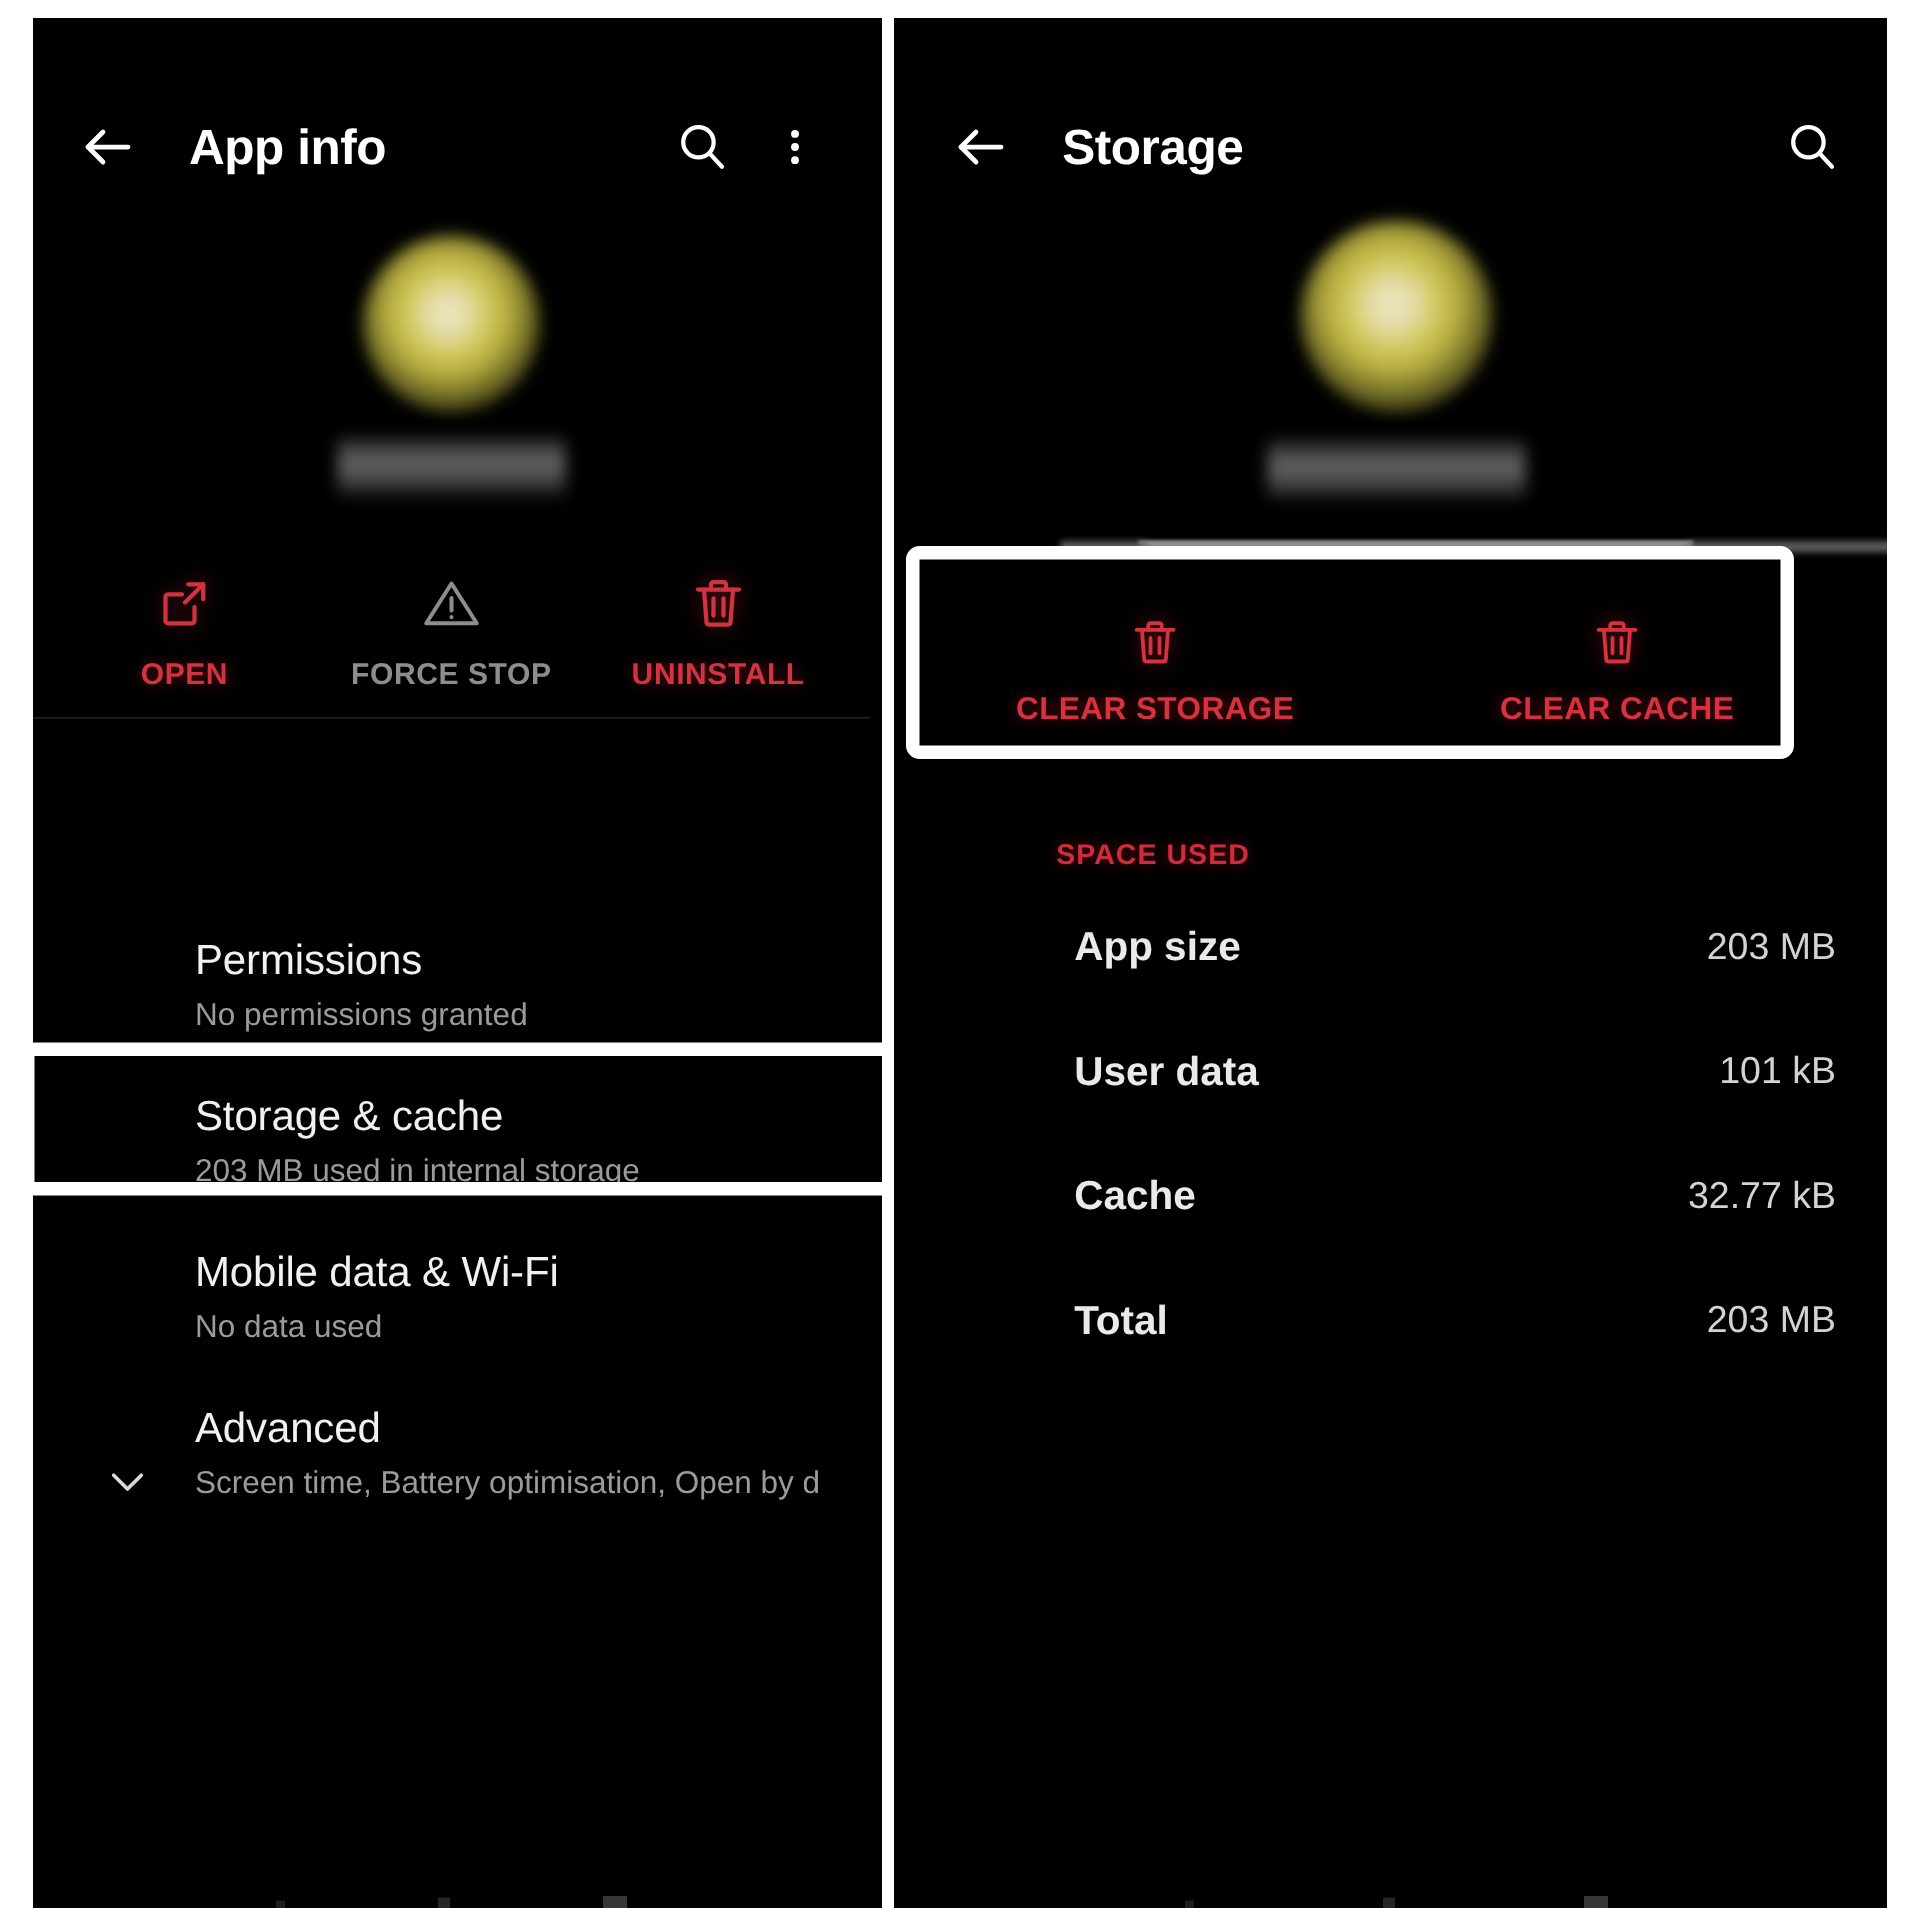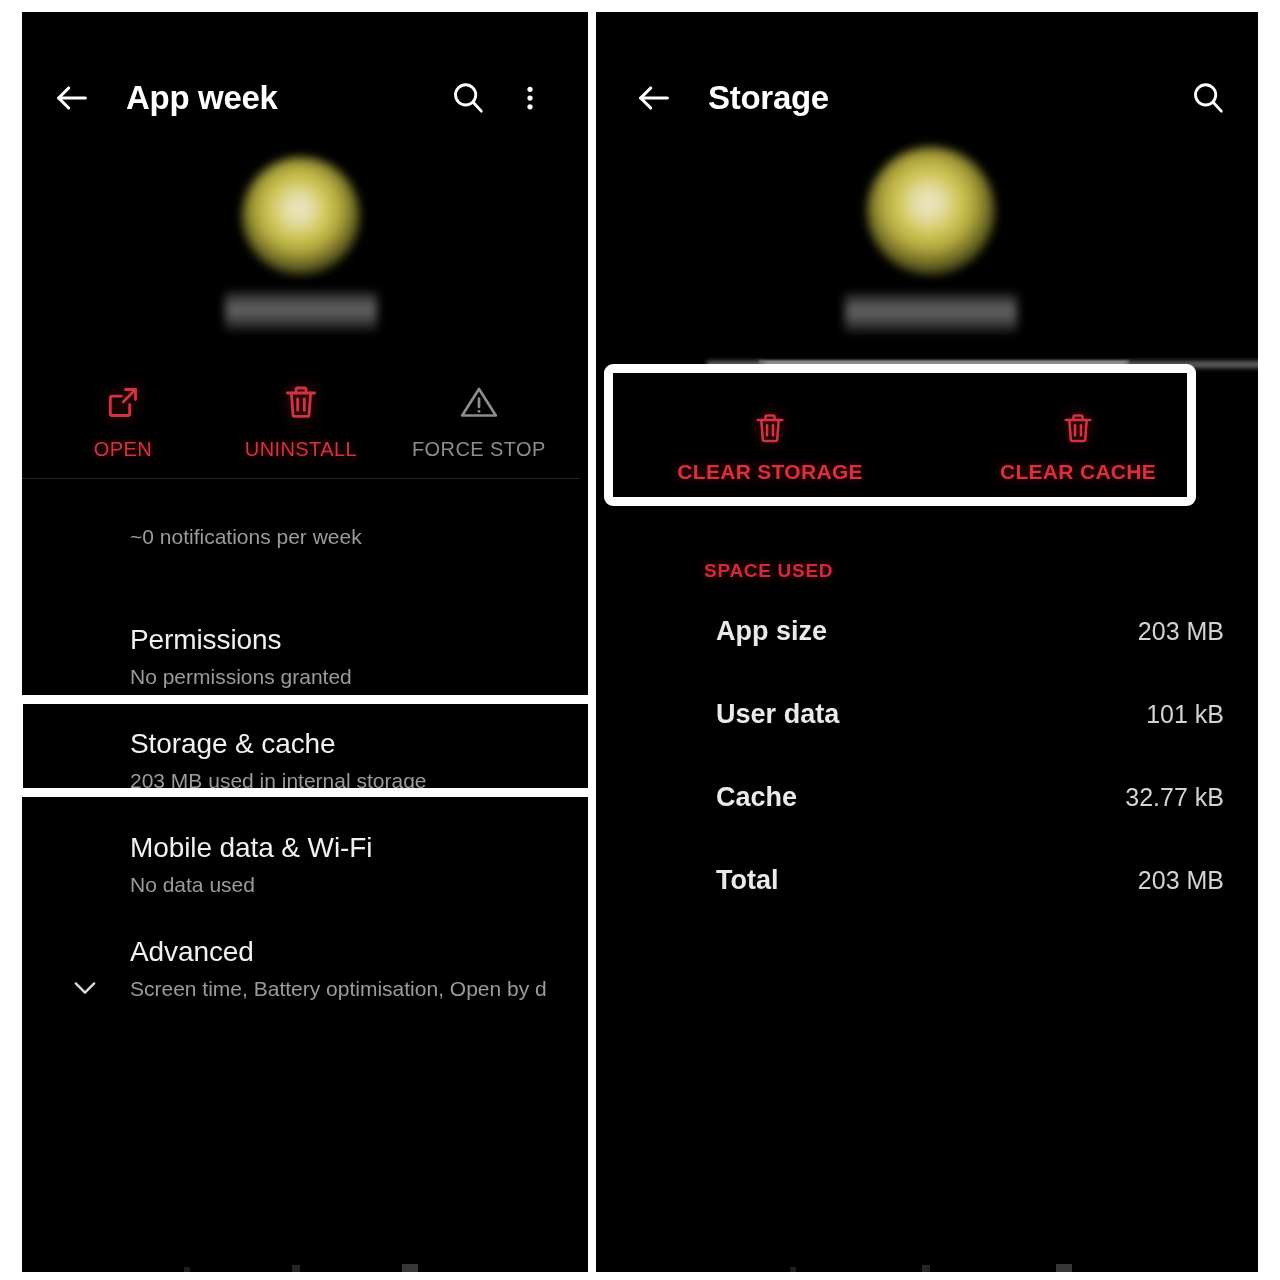--- a/index.html
+++ b/index.html
@@ -142,21 +142,21 @@
   }
   .action-item {
     flex: 1 1 0;
     display: flex;
     flex-direction: column;
     align-items: center;
     gap: 12px;
   }
   .action-label {
     font-size: 20px;
-    font-weight: 400;
+    font-weight: 700;
     letter-spacing: 0.4px;
   }
   .act-red   { color: #d13341; text-shadow: 0 0 9px rgba(190,30,45,0.55); }
   .act-dim   { color: #8d8d8d; }
   .ico-red   { filter: drop-shadow(0 0 7px rgba(190,30,45,0.55)); }
 
   
   .hr {
     position: absolute;
     left: 0; right: 0;
@@ -309,21 +309,21 @@
 
     <div class="screen screen-left">
 
       <div class="appbar">
         <div class="icon-btn">
           <svg width="40" height="40" viewBox="0 0 24 24" fill="none" stroke="#ffffff" stroke-width="1.9" stroke-linecap="round" stroke-linejoin="round">
             <line x1="20" y1="12" x2="4" y2="12"></line>
             <polyline points="10,18 4,12 10,6"></polyline>
           </svg>
         </div>
-        <div class="appbar-title">App week</div>
+        <div class="appbar-title">App info</div>
         <div class="appbar-spacer"></div>
         <div class="icon-btn icon-btn-search">
           <svg width="38" height="38" viewBox="0 0 24 24" fill="none" stroke="#ffffff" stroke-width="1.8" stroke-linecap="round">
             <circle cx="10.5" cy="10" r="6.4"></circle>
             <line x1="15.4" y1="14.9" x2="20.4" y2="20.3"></line>
           </svg>
         </div>
         <div class="icon-btn">
           <svg width="30" height="34" viewBox="0 0 24 24" fill="#ffffff">
             <circle cx="12" cy="5" r="2.1"></circle>
@@ -342,53 +342,52 @@
 
         <div class="action-item">
           <span class="ico-red">
             <svg width="40" height="40" viewBox="0 0 24 24" fill="none" stroke="#d13341" stroke-width="1.7" stroke-linecap="round" stroke-linejoin="round">
               <path d="M13.5 4.5H19.5V10.5"></path>
               <line x1="19.5" y1="4.5" x2="12.2" y2="11.8"></line>
               <path d="M16 13.6V19.1a1 1 0 0 1-1 1H5.4a1 1 0 0 1-1-1V9.5a1 1 0 0 1 1-1H11"></path>
             </svg>
           </span>
           <span class="action-label act-red">OPEN</span>
+        </div>
+
+        <div class="action-item">
+          <span>
+            <svg width="40" height="40" viewBox="0 0 24 24" fill="none" stroke="#8d8d8d" stroke-width="1.6" stroke-linecap="round" stroke-linejoin="round">
+              <path d="M12 4.2 1.9 20.1h20.2z"></path>
+              <line x1="12" y1="10" x2="12" y2="15"></line>
+              <circle cx="12" cy="17.6" r="0.85" fill="#8d8d8d" stroke="none"></circle>
+            </svg>
+          </span>
+          <span class="action-label act-dim">FORCE STOP</span>
         </div>
 
         <div class="action-item">
           <span class="ico-red">
             <svg width="40" height="40" viewBox="0 0 24 24" fill="none" stroke="#d13341" stroke-width="1.7" stroke-linecap="round" stroke-linejoin="round">
               <line x1="3.8" y1="6.6" x2="20.2" y2="6.6"></line>
               <path d="M9 6.6V4.6a1 1 0 0 1 1-1h4a1 1 0 0 1 1 1v2"></path>
               <path d="M6.2 6.6l1 13.1a1 1 0 0 0 1 .95h7.6a1 1 0 0 0 1-.95l1-13.1"></path>
               <line x1="10" y1="10.2" x2="10" y2="17"></line>
               <line x1="14" y1="10.2" x2="14" y2="17"></line>
             </svg>
           </span>
           <span class="action-label act-red">UNINSTALL</span>
         </div>
-
-        <div class="action-item">
-          <span>
-            <svg width="40" height="40" viewBox="0 0 24 24" fill="none" stroke="#8d8d8d" stroke-width="1.6" stroke-linecap="round" stroke-linejoin="round">
-              <path d="M12 4.2 1.9 20.1h20.2z"></path>
-              <line x1="12" y1="10" x2="12" y2="15"></line>
-              <circle cx="12" cy="17.6" r="0.85" fill="#8d8d8d" stroke="none"></circle>
-            </svg>
-          </span>
-          <span class="action-label act-dim">FORCE STOP</span>
-        </div>
       </div>
 
       <div class="hr" style="top:466px;"></div>
 
       <div class="list list-left">
 
         <div class="list-item">
-          <div class="li-sub">~0 notifications per week</div>
         </div>
 
         <div class="list-item">
           <div class="li-title">Permissions</div>
           <div class="li-sub">No permissions granted</div>
         </div>
 
         <div class="list-item">
           <div class="li-title">Storage &amp; cache</div>
           <div class="li-sub">203 MB used in internal storage</div>

